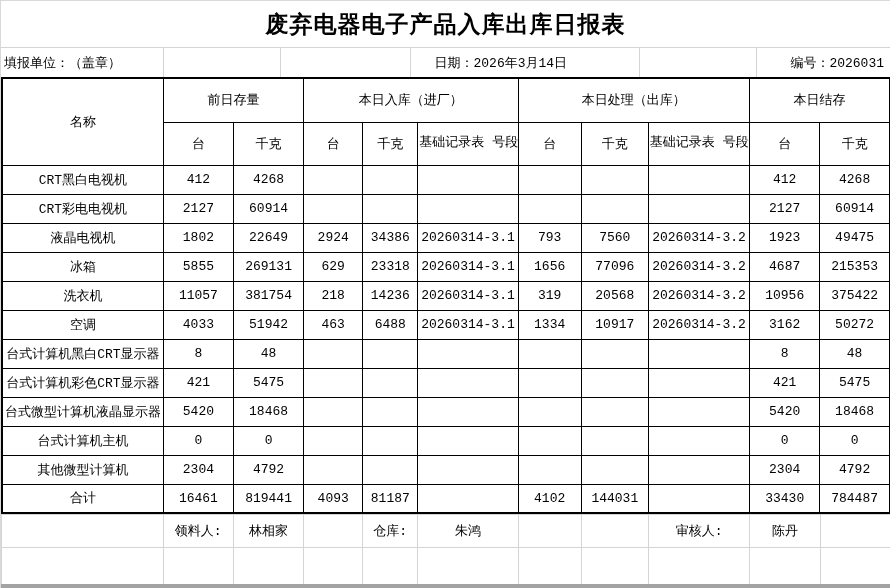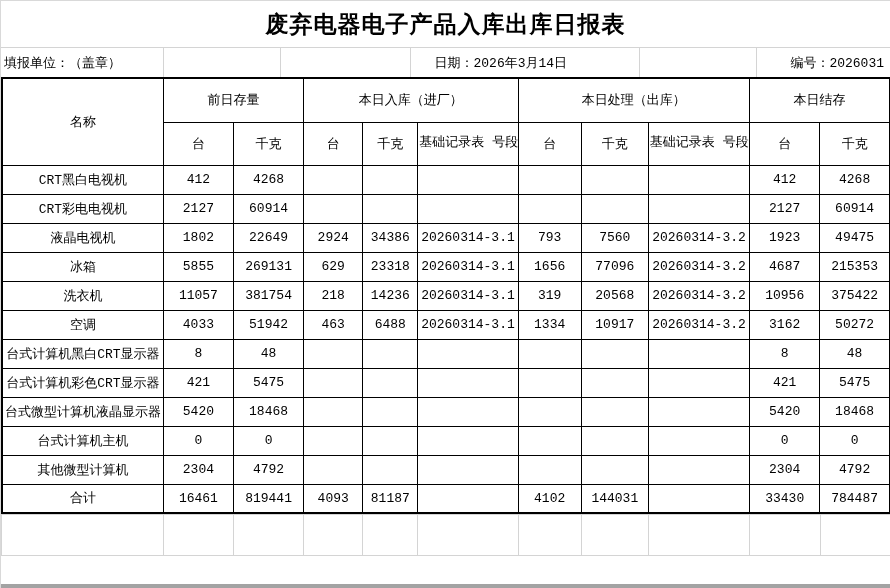--- a/index.html
+++ b/index.html
@@ -269,20 +269,33 @@
         <col class="c3">
         <col class="c4">
       <col class="c5">
         <col class="c6">
         <col class="c7">
         <col class="c8">
         <col class="c9">
         <col class="c10">
     </colgroup>
     <tbody>
+      <tr class="fr">
+        <td></td>
+        <td>领料人:</td>
+        <td>林相家</td>
+        <td></td>
+        <td>仓库:</td>
+        <td>朱鸿</td>
+        <td></td>
+        <td></td>
+        <td>审核人:</td>
+        <td>陈丹</td>
+        <td></td>
+      </tr>
       <tr class="er">
         <td></td>
         <td></td>
         <td></td>
         <td></td>
         <td></td>
         <td></td>
         <td></td>
         <td></td>
         <td></td>

